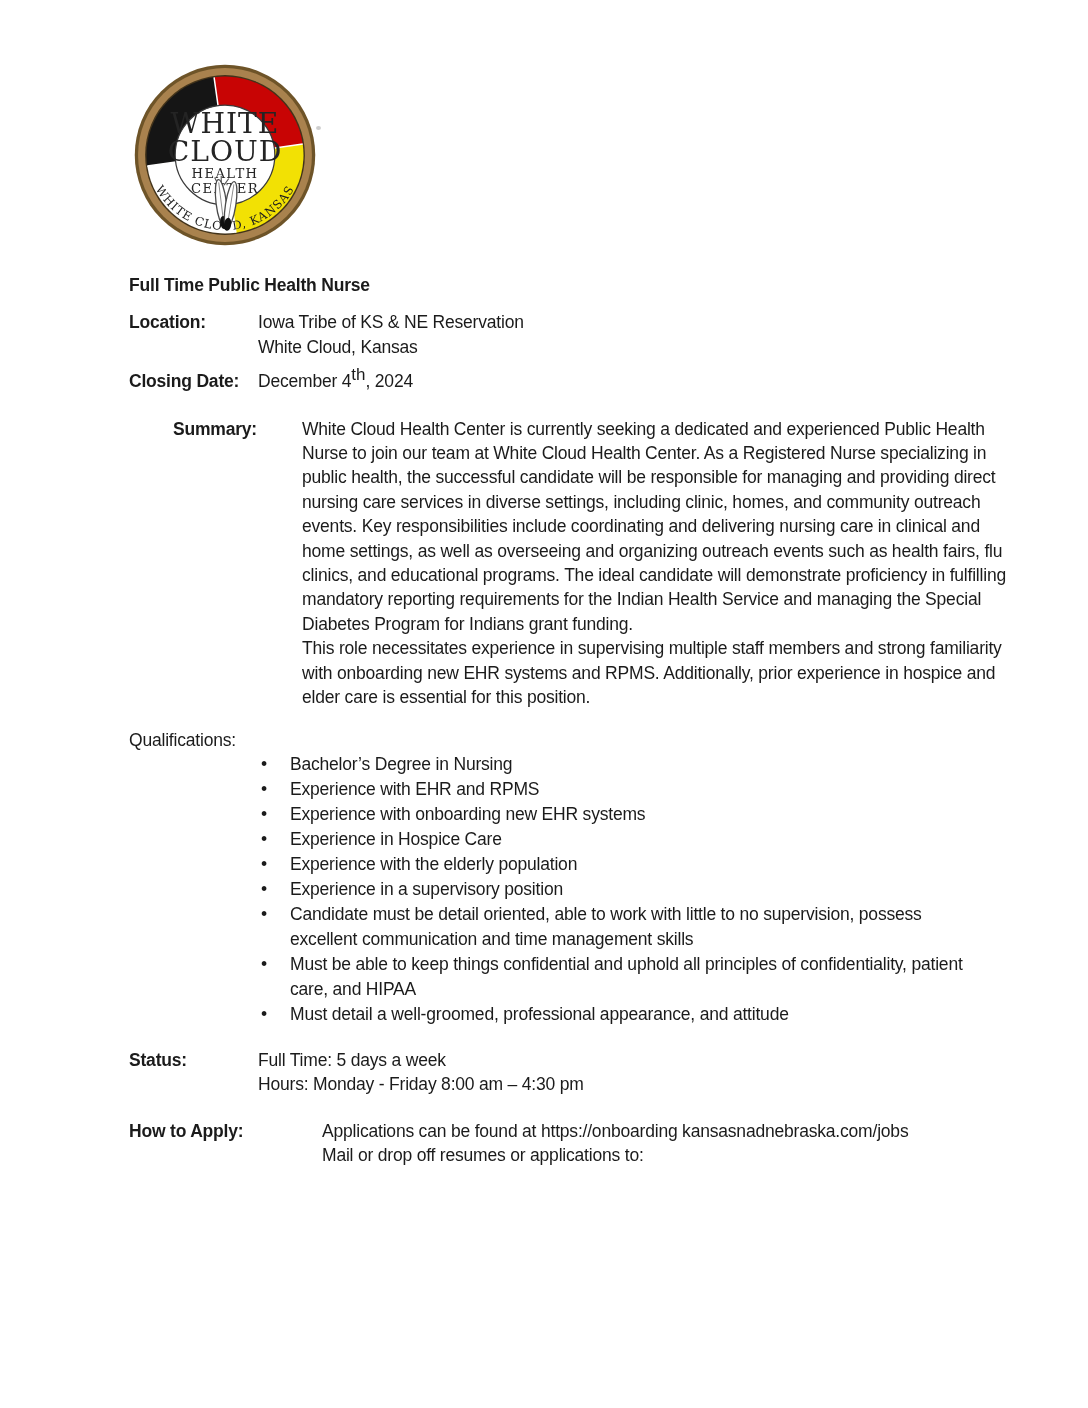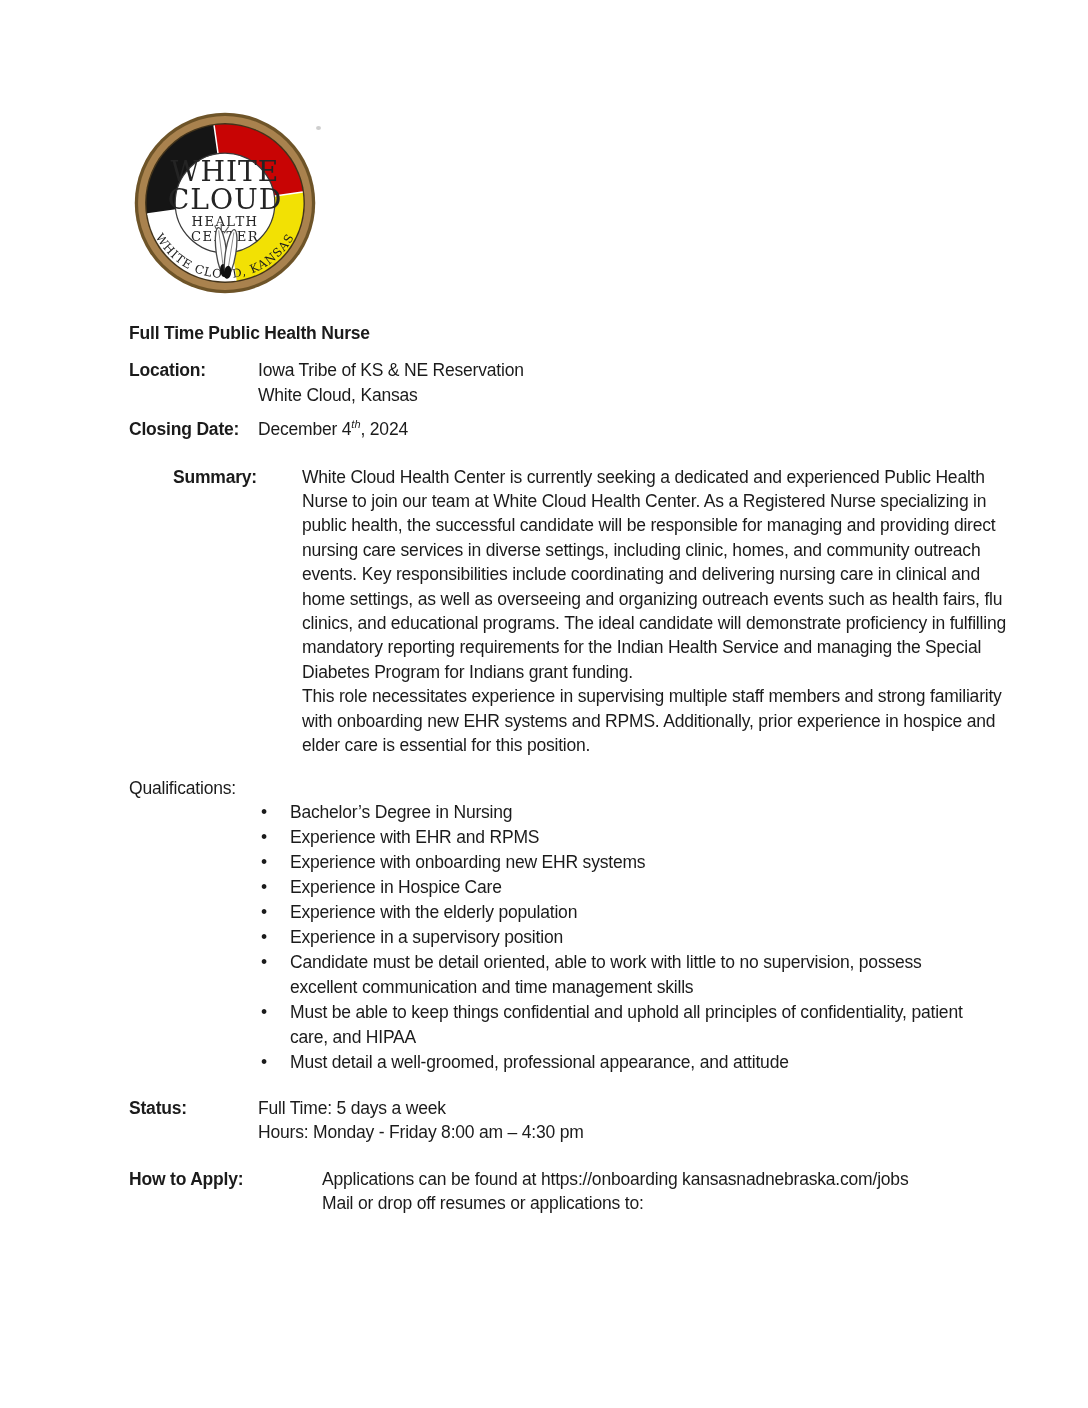--- a/index.html
+++ b/index.html
@@ -1,42 +1,42 @@
 <!DOCTYPE html>
 <html><head>
 <meta charset="utf-8">
 <style>
   html,body { margin:0; padding:0; background:#ffffff; }
   .page {
     position:relative;
     width:1088px; height:1220px;
     background:#ffffff;
     box-sizing:border-box;
-    padding:109px 77px 0 129px;
+    padding:61px 77px 0 129px;
     font-family:"Liberation Sans", sans-serif;
     font-size:17.5px;
     line-height:24.4px;
     letter-spacing:-0.2px;
     color:#1b1b1b;
     overflow:hidden;
   }
   .logo-wrap { margin:0 0 24px 0; width:192px; height:188px; }
   .speck { position:absolute; left:316px; top:126px; width:5px; height:4px;
            background:#bdbdbd; border-radius:50%; opacity:.75; }
   .doc-title { font-weight:700; margin:0 0 13px 0; }
   .row { display:flex; align-items:flex-start; }
   .row .label { flex:0 0 129px; width:129px; font-weight:700; }
   .row .label-wide { flex:0 0 193px; width:193px; font-weight:700; }
   .row .content { width:712px; }
   .row .content-wide { width:648px; }
   .mb-loc { margin-bottom:10px; }
   .mb-close { margin-bottom:23px; }
   .mb-sum { margin-bottom:18px;margin-left:44px; }
   .mb-status { margin-bottom:22px; }
-  sup { font-size:11px; line-height:0; letter-spacing:0; vertical-align:super;font-style:italic; }
+  sup { font-size:17px; line-height:0; letter-spacing:0; vertical-align:super; }
   ul.quals {
     margin:0 0 21px 0;
     padding:0 0 0 161px;
     width:690px;
     list-style:none;
     line-height:25px;
   }
   ul.quals li { position:relative; }
   ul.quals li::before {
     content:"\2022";

